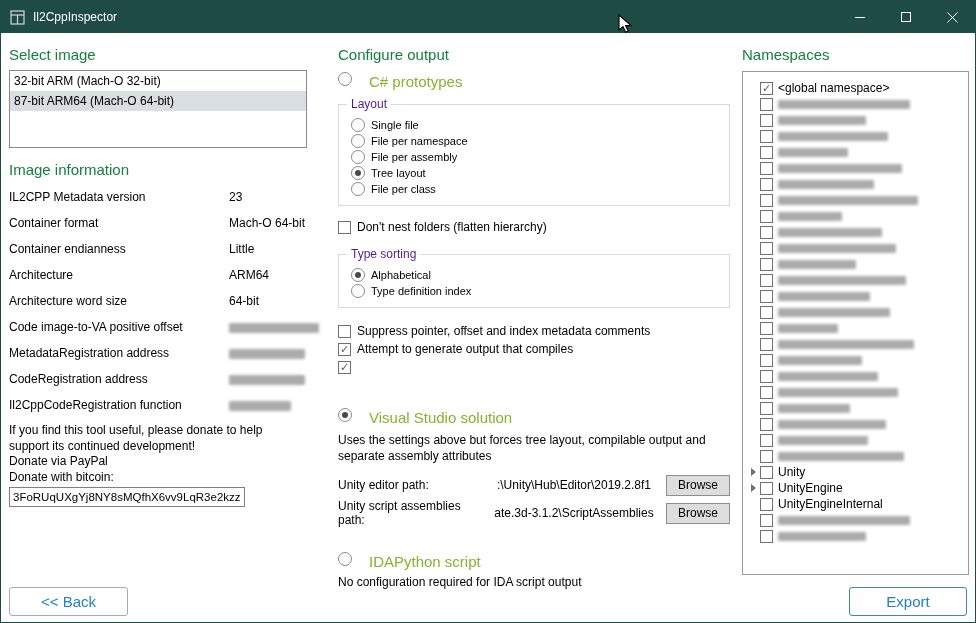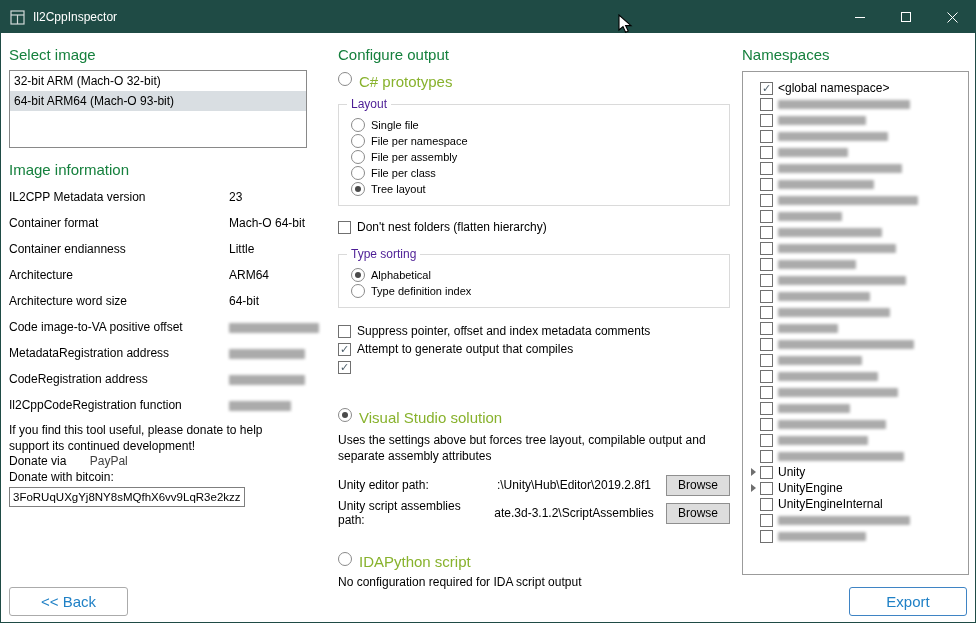--- a/index.html
+++ b/index.html
@@ -24,31 +24,31 @@
   .col-left{position:absolute;left:8px;top:32px;width:298px;}
   .col-left .h1{margin-top:13px;}
   .listbox{margin-top:7px;height:78px;border:1px solid #898989;box-sizing:border-box;background:#fff;overflow:hidden;}
   .lb-item{font-size:12px;line-height:16px;padding:2px 4px;white-space:nowrap;}
   .lb-item.selected{background:#d9dee2;}
   .col-left .h2{margin-top:13px;}
   .info-grid{display:grid;grid-template-columns:220px 1fr;row-gap:10px;margin-top:11px;font-size:12px;}
   .info-label,.info-value{line-height:16px;white-space:nowrap;}
   .donate-text{margin-top:10px;font-size:12px;line-height:15.5px;width:262px;}
   .donate-line{font-size:12px;line-height:15.5px;}
-  a.link{color:#404040;cursor:pointer;margin-left:20px;}
+  a.link{color:#000000;cursor:pointer;}
   .bitcoin-input{display:block;margin-top:2px;width:236px;height:20px;box-sizing:border-box;border:1px solid #7f7f7f;font-family:"Liberation Sans","DejaVu Sans",sans-serif;font-size:11.5px;padding:1px 3px;color:#000;background:#fff;}
   .links-block{margin-top:14px;font-size:12px;line-height:15.5px;}
 
   .btn-back{position:absolute;left:8px;top:586px;width:119px;height:29px;background:#fff;border:1px solid #ababab;border-radius:3px;color:#2081c6;font-size:15px;font-family:inherit;cursor:default;}
   .btn-export{position:absolute;right:8px;top:586px;width:118px;height:29px;background:#fff;border:1px solid #3f84c4;border-radius:3px;color:#2081c6;font-size:15px;font-family:inherit;cursor:default;}
 
   
   .col-center{position:absolute;left:337px;top:32px;width:392px;}
   .col-center .h1{margin-top:13px;}
-  .main-radio-row{display:flex;align-items:center;gap:7px;margin-top:9px;}
+  .main-radio-row{display:flex;align-items:center;gap:17px;margin-top:9px;}
   .main-label{font-size:15px;color:#88b22d;}
   .radio{width:12px;height:12px;border:1px solid #8a8a8a;border-radius:50%;display:inline-block;background:#fff;position:relative;flex:none;box-sizing:content-box;}
   .radio.on::after{content:'';position:absolute;left:3px;top:3px;width:6px;height:6px;border-radius:50%;background:#4a4a4a;}
   .check{width:13px;height:13px;border:1px solid #707070;display:inline-flex;align-items:center;justify-content:center;background:#fff;font-size:11px;line-height:11px;color:#4d5e6a;flex:none;box-sizing:border-box;}
   .groupbox{position:relative;border:1px solid #dadada;margin-top:14px;padding:12px 10px 8px 12px;}
   .gb-title{position:absolute;top:-8px;left:8px;background:#fff;padding:0 4px;color:#4c1d95;font-size:12px;}
   .opt-row{display:flex;align-items:center;gap:6px;height:16px;font-size:11px;}
   .cb-row{display:flex;align-items:center;gap:6px;font-size:12px;line-height:18px;height:18px;}
   #flatten-slot{margin-top:12px;}
   #sorting-group{margin-top:18px;}
@@ -111,21 +111,21 @@
   <div class="cursor">
     <svg width="15" height="20" viewBox="0 0 15 20">
         <path d="M1,1 L1,16 L5,12.6 L7.6,18.3 L10.2,17.1 L7.6,11.6 L13,11.6 Z" fill="#ffffff" stroke="#000000" stroke-width="1.1"></path>
       </svg>
   </div>
 
   <div class="col-left">
     <h2 class="section-h h1">Select image</h2>
     <div class="listbox" id="image-list">
         <div class="lb-item">32-bit ARM (Mach-O 32-bit)</div>
-        <div class="lb-item selected">64-bit ARM64 (Mach-O 93-bit)</div>
+        <div class="lb-item selected">87-bit ARM64 (Mach-O 64-bit)</div>
       </div>
 
     <h2 class="section-h h2">Image information</h2>
     <div class="info-grid" id="info-grid">
         <div class="info-label">IL2CPP Metadata version</div>
         <div class="info-value">23</div>
         <div class="info-label">Container format</div>
         <div class="info-value">Mach-O 64-bit</div>
         <div class="info-label">Container endianness</div>
         <div class="info-value">Little</div>
@@ -167,26 +167,26 @@
           </div>
           <div class="opt-row">
             <span class="radio"></span>
             <span>File per namespace</span>
           </div>
           <div class="opt-row">
             <span class="radio"></span>
             <span>File per assembly</span>
           </div>
           <div class="opt-row">
+            <span class="radio on"></span>
+            <span>Tree layout</span>
+          </div>
+          <div class="opt-row">
             <span class="radio"></span>
             <span>File per class</span>
-          </div>
-          <div class="opt-row">
-            <span class="radio on"></span>
-            <span>Tree layout</span>
           </div>
         </div>
     </div>
 
     <div id="flatten-slot">
         <div class="cb-row">
           <span class="check"></span>
           <span>Don't nest folders (flatten hierarchy)</span>
         </div>
       </div>

